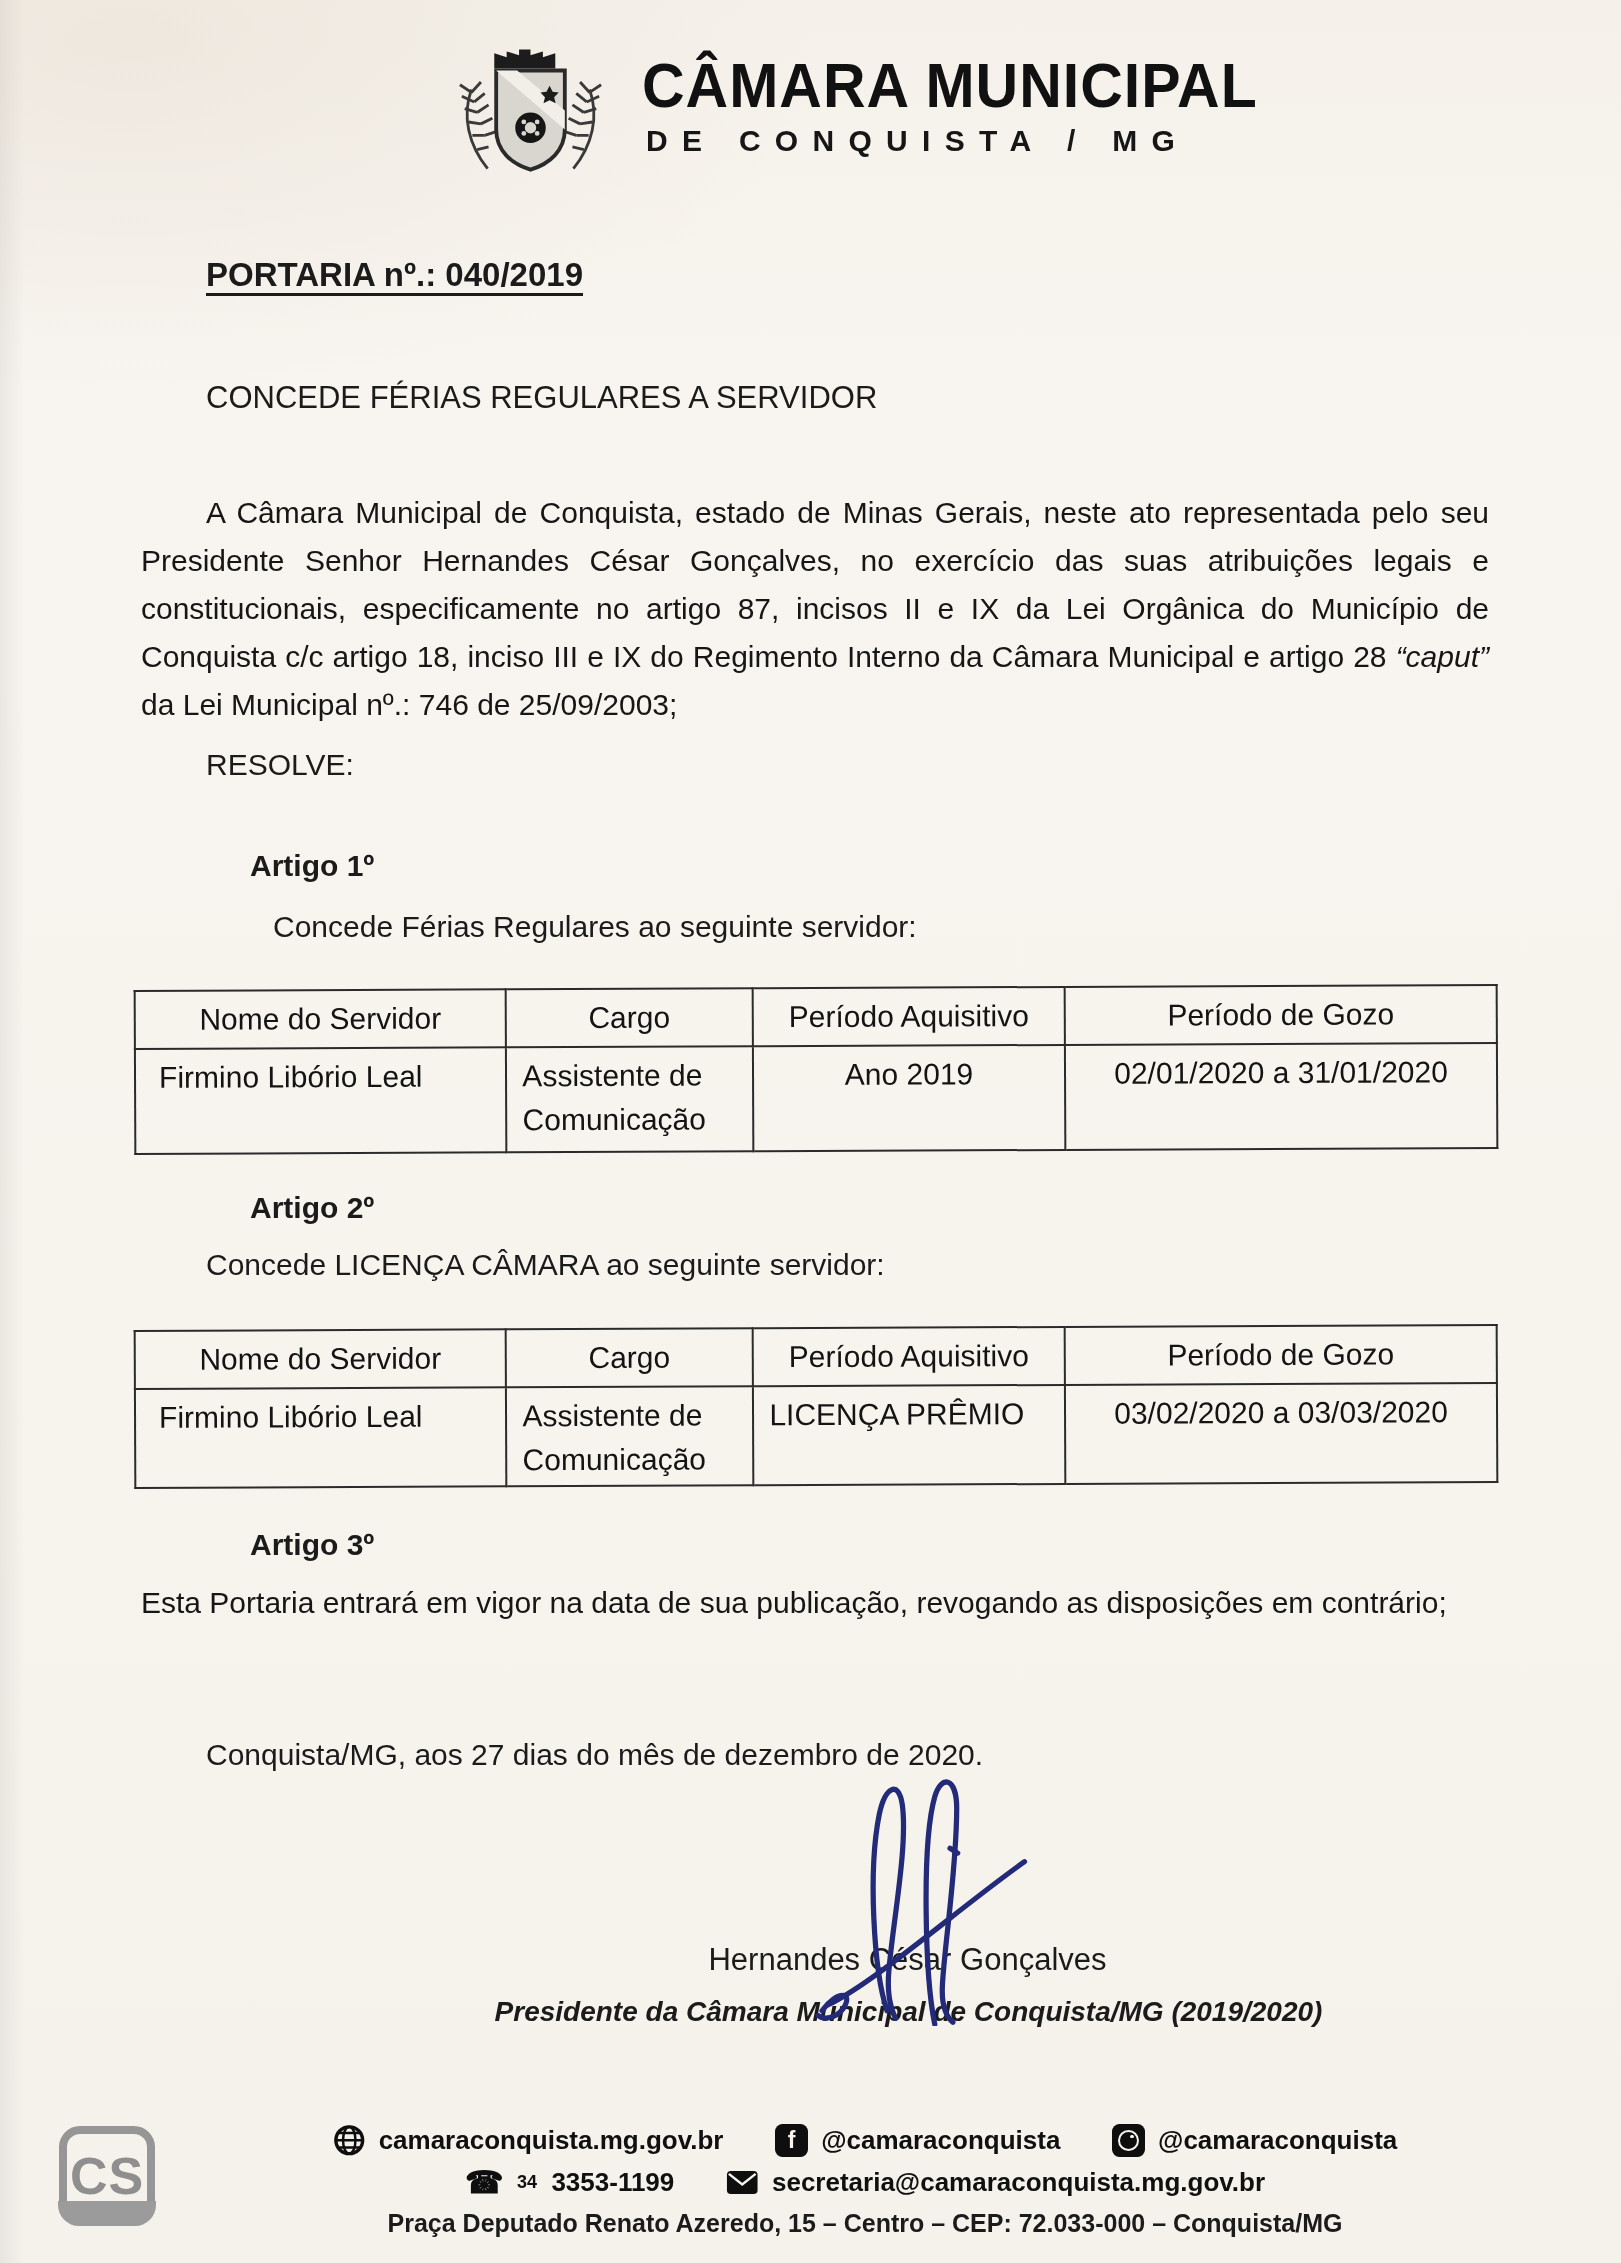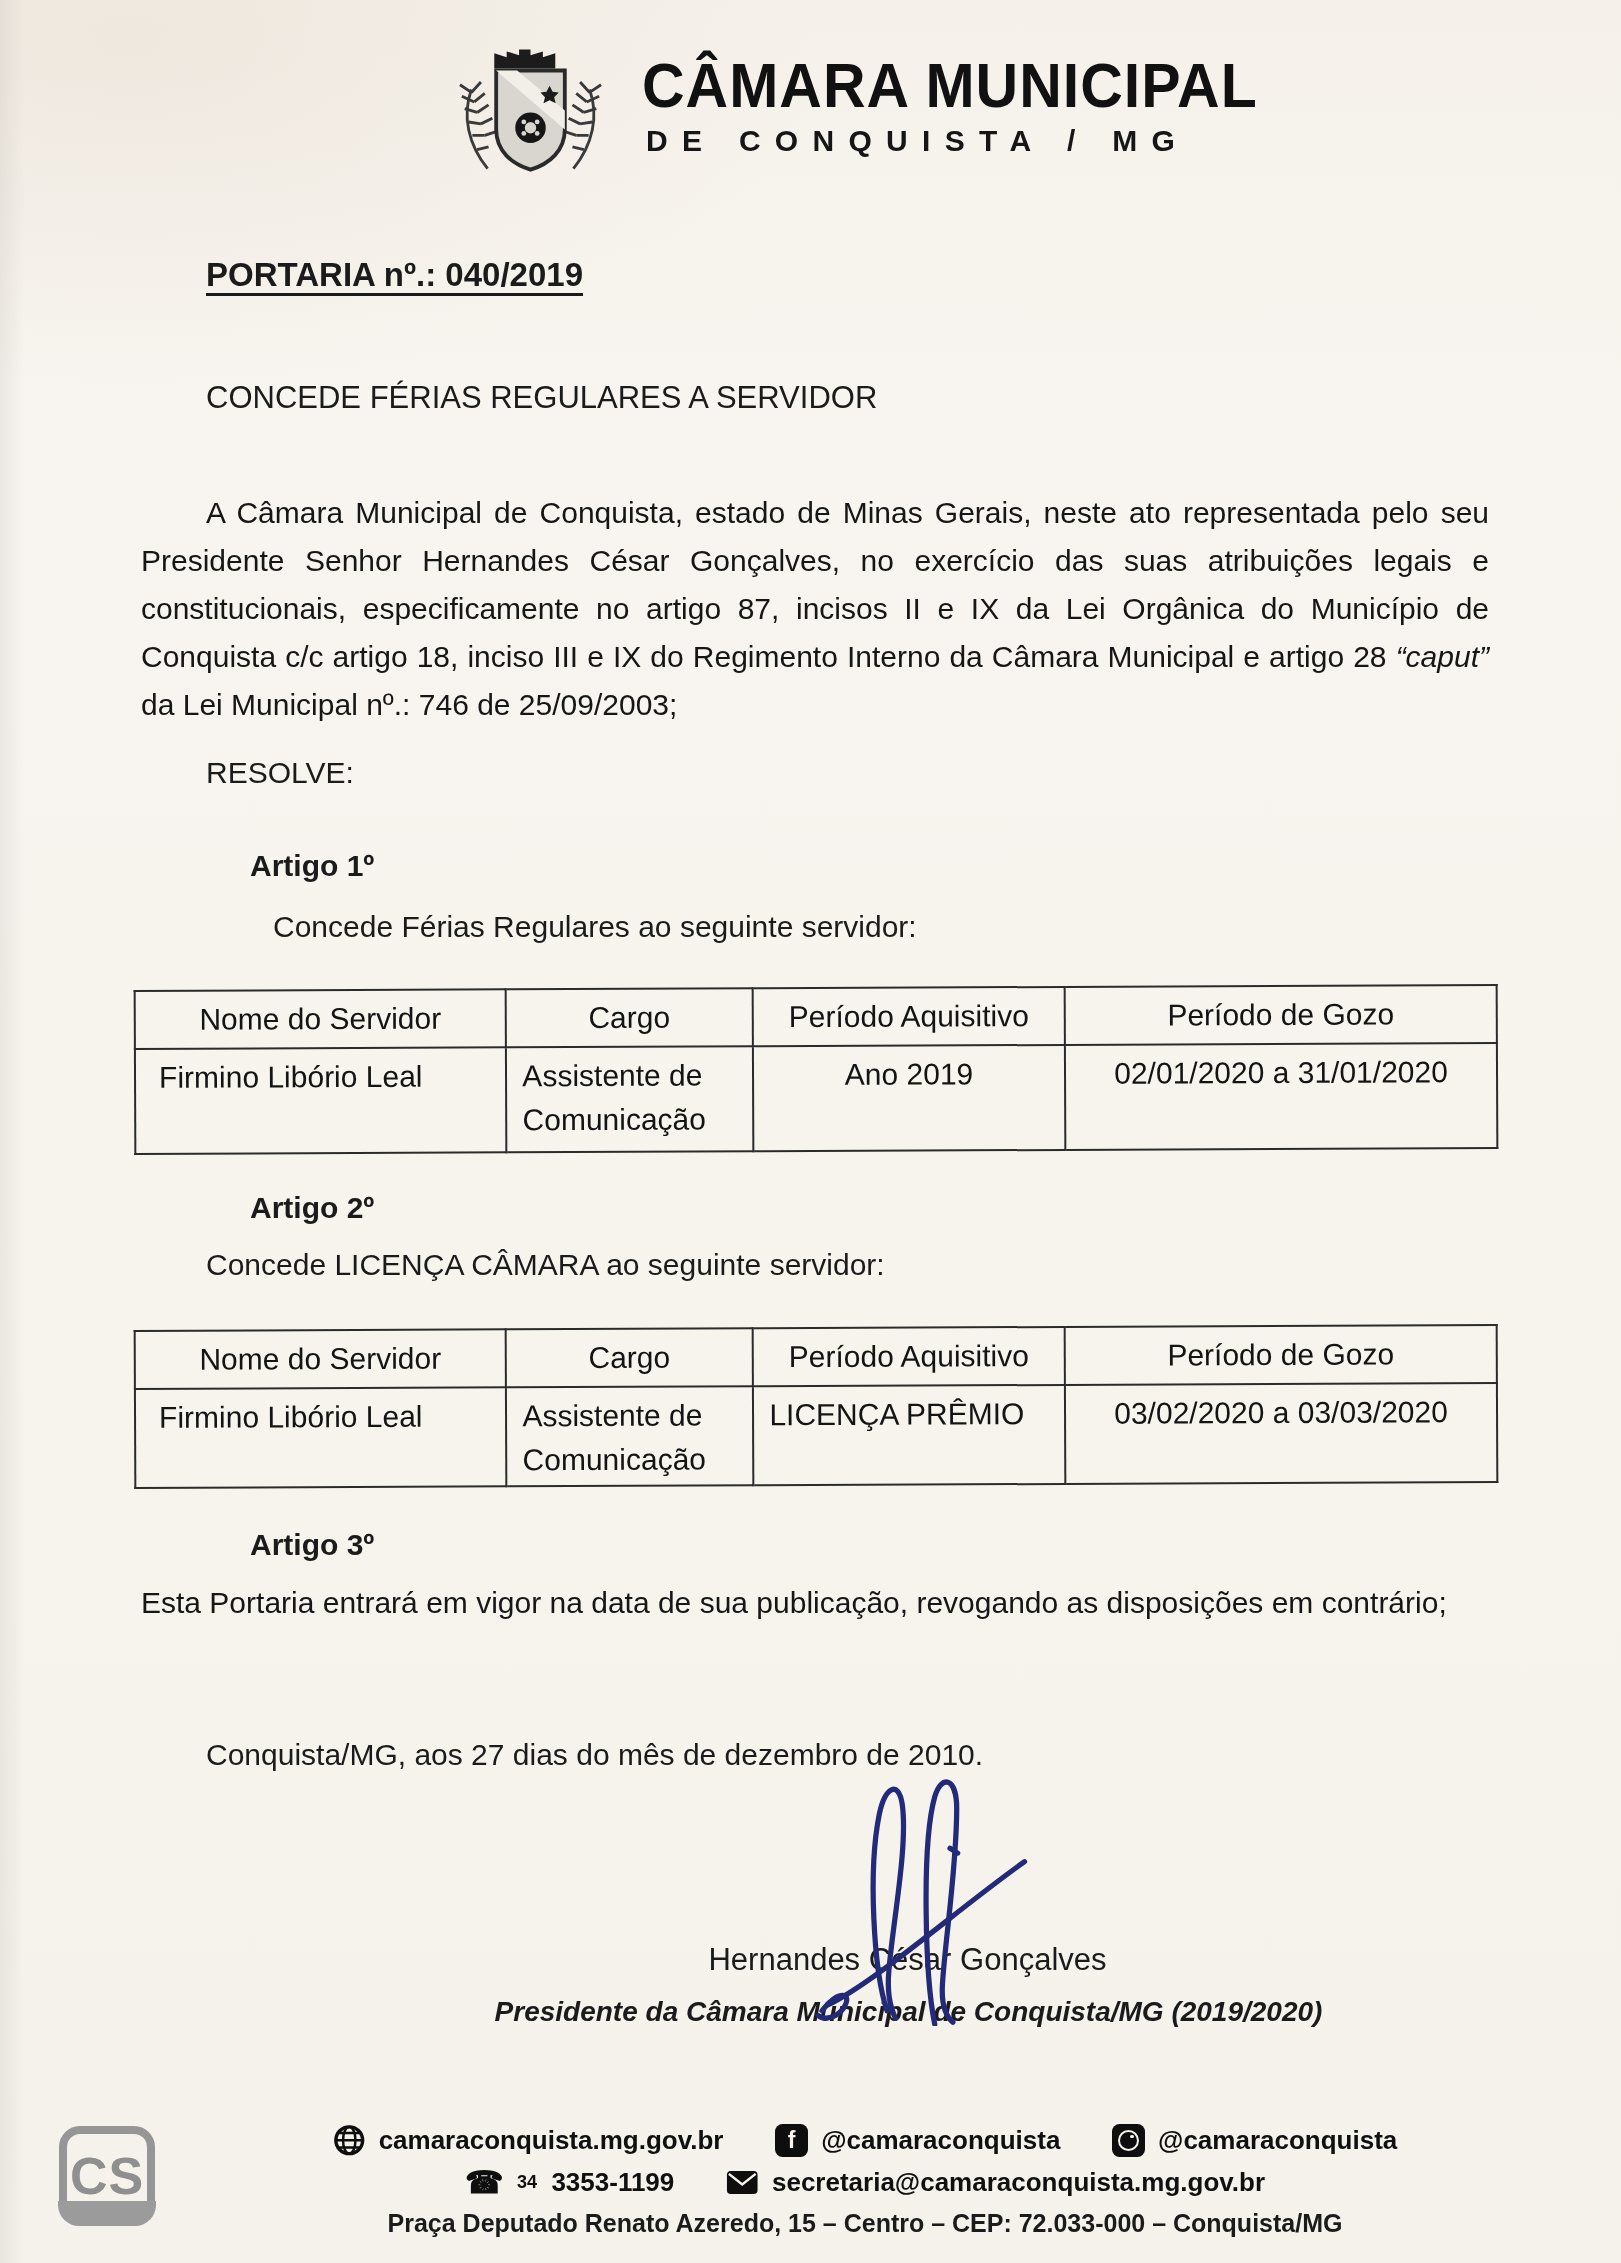--- a/index.html
+++ b/index.html
@@ -31,21 +31,21 @@
   
   .doc-title{
     font-size:33px;font-weight:700;text-decoration:underline;
     text-underline-offset:6.7px;text-decoration-thickness:2.9px;white-space:nowrap;
   }
   .doc-subject{font-size:31px;white-space:nowrap;}
   .para{
     font-size:30px;line-height:48px;text-align:justify;color:#161616;
   }
   .indent{text-indent:65px;}
-  .resolve{font-size:30px;margin-top:8px;}
+  .resolve{font-size:30px;}
   .artigo{font-size:30px;font-weight:700;margin-left:44px;}
   .intro-line{font-size:30px;white-space:nowrap;text-align:right;}
   .dateline{font-size:30px;white-space:nowrap;}
 
   
   table.doc{
     border-collapse:collapse;table-layout:fixed;width:1361px;
     font-size:30px;color:#141414;
   }
   table.doc th, table.doc td{
@@ -193,21 +193,21 @@
       <td class="c-cargo">Assistente de Comunicação</td>
       <td class="c-aquis">LICENÇA PRÊMIO</td>
       <td class="c-gozo">03/02/2020 a 03/03/2020</td>
     </tr>
   </tbody>
     </table>
 
   <div class="abs artigo" style="left:206px;top:1528px;">Artigo 3º</div>
   <div class="abs para" style="left:141px;top:1579px;width:1348px;">Esta Portaria entrará em vigor na data de sua publicação, revogando as disposições em contrário;</div>
 
-  <div class="abs dateline" style="left:206px;top:1738px;">Conquista/MG, aos 27 dias do mês de dezembro de 2010.</div>
+  <div class="abs dateline" style="left:206px;top:1738px;">Conquista/MG, aos 27 dias do mês de dezembro de 2020.</div>
 
   <div class="abs" style="left:799px;top:1770px;width:239px;height:256px;z-index:3;">
     <svg width="239" height="256" viewBox="0 0 250 268">
       <g stroke="#232a78" fill="none" stroke-width="5.5" stroke-linecap="round">
         <path d="M92,252 C78,210 72,105 84,46 C90,18 104,10 108,36 C114,80 98,160 94,210 C92,232 95,248 101,260"></path>
         <path d="M142,266 C132,218 128,78 142,28 C149,4 165,8 165,40 C165,104 152,184 150,226 C149,246 154,258 161,264"></path>
         <path d="M30,246 C80,222 168,144 236,96"></path>
         <path d="M24,252 C40,230 58,232 46,250 C38,260 26,262 20,257"></path>
         <path d="M158,82 l8,5"></path>
       </g>

